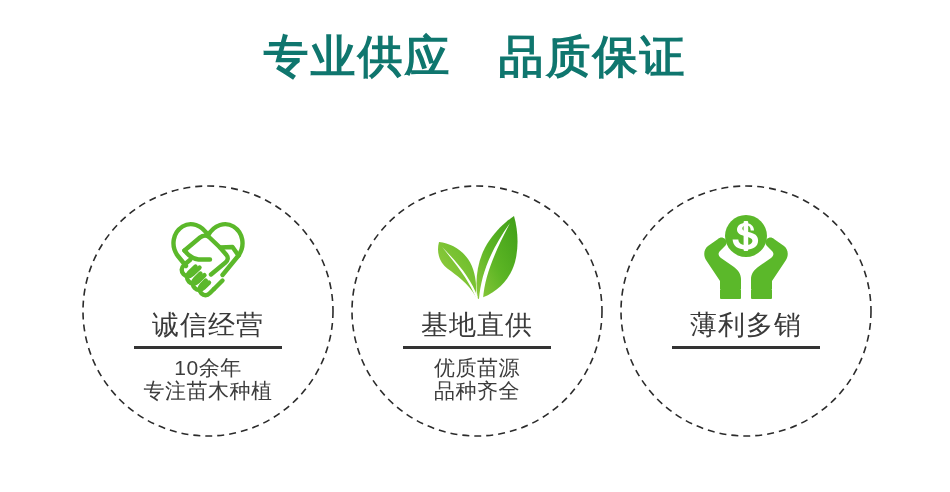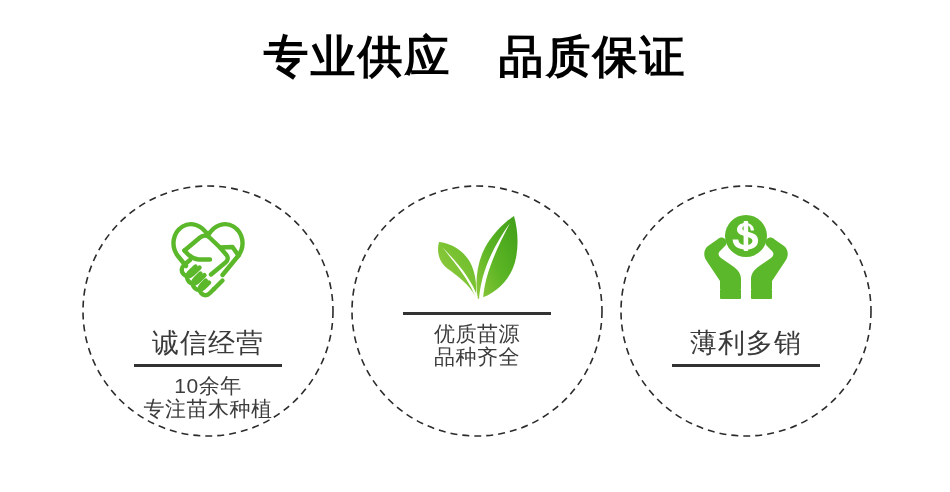--- a/index.html
+++ b/index.html
@@ -23,21 +23,21 @@
   .header {
     position: absolute;
     left: 0;
     top: 30px;
     width: 950px;
     text-align: center;
   }
   .title {
     font-size: 45px;
     font-weight: bold;
-    color: #000000;
+    color: #0f766e;
     letter-spacing: 2px;
     line-height: 54px;
     white-space: pre;
   }
   .subtitle {
     margin-top: 14px;
     font-size: 19px;
     font-weight: normal;
     color: #585858;
     letter-spacing: 0.5px;
@@ -91,21 +91,21 @@
     align-items: center;
     justify-content: center;
   }
 
   .card-title {
     font-size: 27px;
     font-weight: normal;
     color: #3a3a3a;
     line-height: 32px;
     letter-spacing: 1px;
-    margin-top: 20px;
+    margin-top: 2px;
   }
   .divider {
     width: 148px;
     height: 3px;
     background: #333333;
     margin-top: 5px;
   }
   .card-desc {
     margin-top: 7px;
     font-size: 21px;
@@ -183,20 +183,21 @@
 
             <path d="M42 84 C 34 70, 22 62, 14 56 C 6 50, 2 40, 5 29 C 16 30, 27 36, 34 46 C 41 56, 43 70, 42 84 Z" fill="url(#leafSmall)"></path>
 
             <path d="M44 86 C 40 66, 44 44, 55 28 C 64 15, 74 7, 80 3 C 84 17, 85 34, 81 49 C 76 67, 62 81, 44 86 Z" fill="url(#leafBig)"></path>
 
             <path d="M45 86 C 47 62, 56 38, 76 10 C 60 41, 51 62, 49 86 Z" fill="#ffffff"></path>
 
             <path d="M41.5 84 C 36 70, 26 56, 8 34 C 27 53, 38 68, 43.5 84 Z" fill="#ffffff"></path>
           </svg>
         </div>
+        <div class="card-title">基地直供</div>
         <div class="divider"></div>
         <div class="card-desc">
           <div>优质苗源</div>
           <div>品种齐全</div>
         </div>
       </div>
     </div>
 
     <div class="circle circle-3">
       <svg class="dash-ring" viewBox="0 0 252 252">

